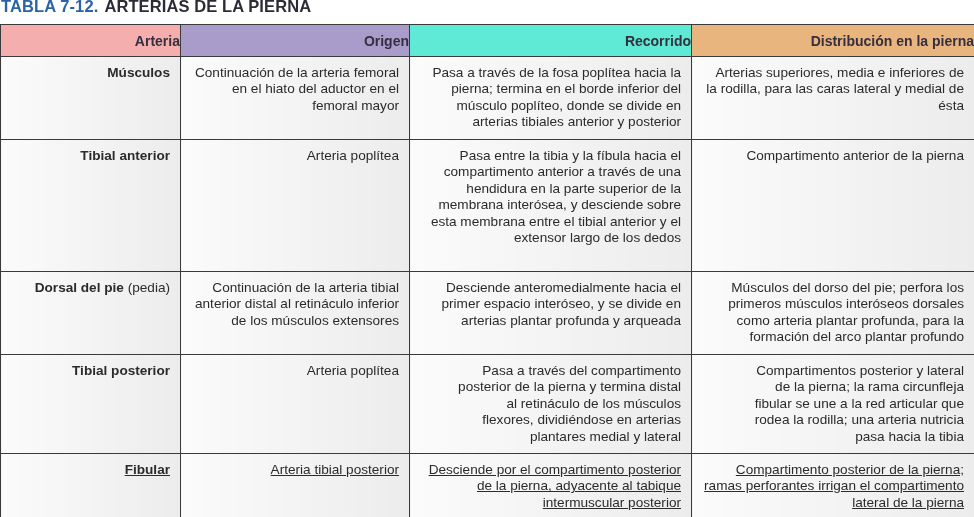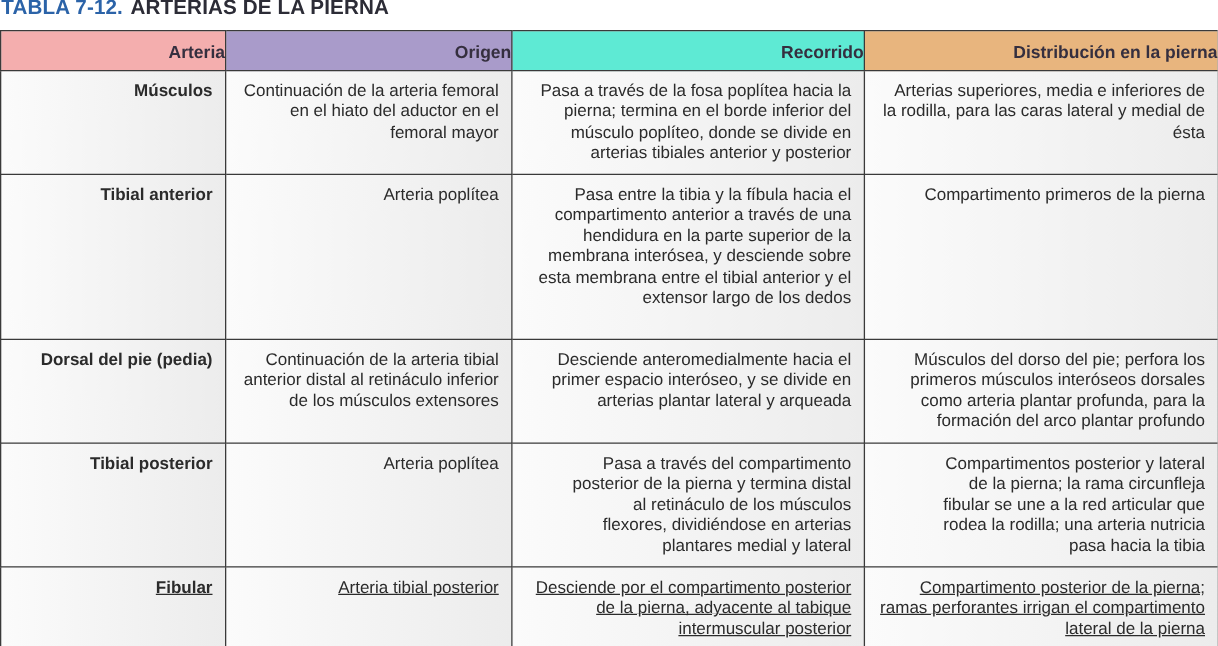--- a/index.html
+++ b/index.html
@@ -10,21 +10,21 @@
   table { position: absolute; left: 0; top: 24px; border-collapse: collapse; table-layout: fixed; width: 974px; }
   col.c1 { width: 180px; } col.c2 { width: 229px; } col.c3 { width: 282px; } col.c4 { width: 283px; }
   th, td { border: 1.5px solid #3a3a3a; vertical-align: top; text-align: right; }
   th { height: 31px; padding: 0 0 0 11px; font-size: 14px; font-weight: bold; color: #352f3f; vertical-align: middle; }
   th.h1 { background: #f4aeae; }
   th.h2 { background: #a99bca; }
   th.h3 { background: #5eead4; }
   th.h4 { background: #e8b57e; }
   td { padding: 8px 10px 6px 11px; font-size: 13.6px; line-height: 16.4px; background: linear-gradient(to right, #fbfbfb, #ececec); }
   td.name { font-weight: bold; }
-  td.name .suffix { font-weight: bold; }
+  td.name .suffix { font-weight: normal; }
   tr.r1 td { height: 68px; }
   tr.r2 td { height: 117px; }
   tr.r3 td { height: 68px; }
   tr.r4 td { height: 84px; padding-left: 48px; }
   tr.r5 td { height: 50px; text-decoration: underline; }
   td:first-child { border-left: 1.5px solid #3a3a3a; }
 </style>
 </head>
 <body>
 
@@ -51,26 +51,26 @@
     <tr class="r1">
       <td class="name"><span>Músculos</span></td>
       <td>Continuación de la arteria femoral en el hiato del aductor en el femoral mayor</td>
       <td>Pasa a través de la fosa poplítea hacia la pierna; termina en el borde inferior del músculo poplíteo, donde se divide en arterias tibiales anterior y posterior</td>
       <td>Arterias superiores, media e inferiores de la rodilla, para las caras lateral y medial de ésta</td>
     </tr>
     <tr class="r2">
       <td class="name"><span>Tibial anterior</span></td>
       <td>Arteria poplítea</td>
       <td>Pasa entre la tibia y la fíbula hacia el compartimento anterior a través de una hendidura en la parte superior de la membrana interósea, y desciende sobre esta membrana entre el tibial anterior y el extensor largo de los dedos</td>
-      <td>Compartimento primeros de la pierna</td>
+      <td>Compartimento anterior de la pierna</td>
     </tr>
     <tr class="r3">
       <td class="name"><span>Dorsal del pie</span> <span class="suffix">(pedia)</span></td>
       <td>Continuación de la arteria tibial anterior distal al retináculo inferior de los músculos extensores</td>
-      <td>Desciende anteromedialmente hacia el primer espacio interóseo, y se divide en arterias plantar lateral y arqueada</td>
+      <td>Desciende anteromedialmente hacia el primer espacio interóseo, y se divide en arterias plantar profunda y arqueada</td>
       <td>Músculos del dorso del pie; perfora los primeros músculos interóseos dorsales como arteria plantar profunda, para la formación del arco plantar profundo</td>
     </tr>
     <tr class="r4">
       <td class="name"><span>Tibial posterior</span></td>
       <td>Arteria poplítea</td>
       <td>Pasa a través del compartimento posterior de la pierna y termina distal al retináculo de los músculos flexores, dividiéndose en arterias plantares medial y lateral</td>
       <td>Compartimentos posterior y lateral de la pierna; la rama circunfleja fibular se une a la red articular que rodea la rodilla; una arteria nutricia pasa hacia la tibia</td>
     </tr>
     <tr class="r5">
       <td class="name"><span>Fibular</span></td>

